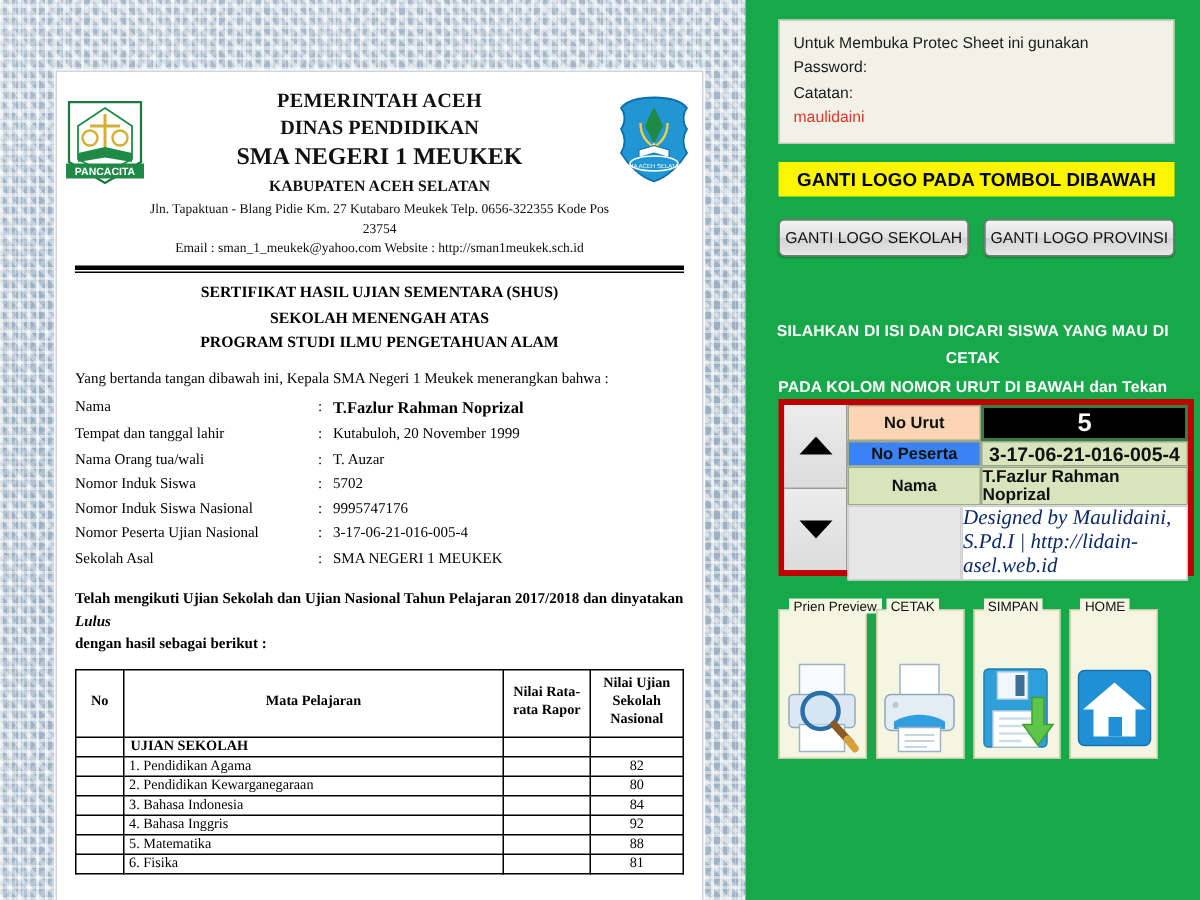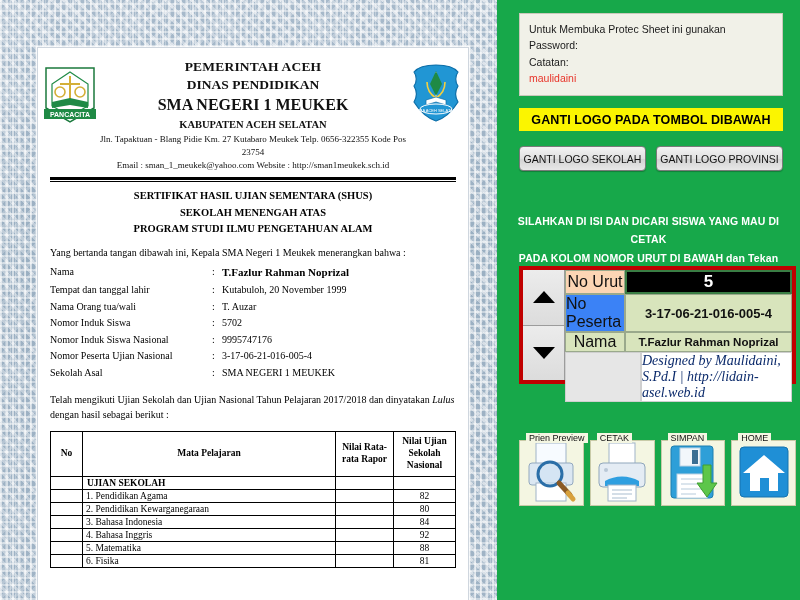--- a/index.html
+++ b/index.html
@@ -74,21 +74,21 @@
   
   table.student { border-collapse:collapse; font-family:"Liberation Serif", serif; font-size:10px; color:#000; }
   table.student td { padding:1px 0; vertical-align:top; line-height:1.45; }
   table.student td.lbl { width:162px; }
   table.student td.sep { width:10px; }
   table.student td.val { white-space:nowrap; }
   table.student td.val.strong { font-weight:bold; font-size:11px; }
 
   .para {
     font-family:"Liberation Serif", serif; font-size:10px; color:#000;
-    margin:11px 0 9px 0; line-height:1.5;
+    margin:11px 0 9px 0; line-height:1.5;font-weight:bold;
   }
   .para i { font-style:italic; }
 
   
   table.grades {
     width:100%; border-collapse:collapse;
     font-family:"Liberation Serif", serif; font-size:9.5px; color:#000;
   }
   table.grades th, table.grades td { border:1px solid #000; padding:1px 3px; }
   table.grades thead th { text-align:center; font-weight:bold; line-height:1.25; padding:4px 2px; }
@@ -146,22 +146,22 @@
     background:linear-gradient(180deg,#ececec,#dcdcdc); cursor:pointer;
   }
   .spin-btn + .spin-btn { border-top:1px solid #9c9c9c; }
   .tri-up { width:0;height:0;border-left:11px solid transparent;border-right:11px solid transparent;border-bottom:12px solid #000; }
   .tri-dn { width:0;height:0;border-left:11px solid transparent;border-right:11px solid transparent;border-top:12px solid #000; }
 
   .fields-col { flex:1; display:flex; flex-direction:column; }
   .frow { display:flex; flex:1; }
   .frow.credit { flex:0 0 16px; }
   .fkey {
-    width:60px; display:flex; align-items:center; justify-content:center;
-    font-size:16px; font-weight:normal; color:#111;
+    width:89px; display:flex; align-items:center; justify-content:center;
+    font-size:11px; font-weight:bold; color:#111;
     border:1px solid #9aa98c;
   }
   .fkey.k1 { background:#fcd5b4; }
   .fkey.k2 { background:#3b82f6; }
   .fkey.k3 { background:#d8e4bc; }
   .fval {
     flex:1; display:flex; align-items:center; justify-content:center;
     font-size:12px; font-weight:bold; color:#111;
     border:1px solid #9aa98c;
   }
@@ -170,21 +170,21 @@
   .fval.v3 { background:#d8e4bc; font-size:11.5px; }
   .credit-blank { width:76px; background:#e6e6e6; border:1px solid #cfcfcf; }
   .credit-text {
     flex:1; background:#ffffff; border:1px solid #cfcfcf;
     display:flex; align-items:center; justify-content:center;
     font-family:"Liberation Serif", serif;
     font-size:14px; font-style:italic; color:#0b2a6b;
   }
 
   
-  .btn-groups { position:absolute; left:519px; top:406px; width:277px; height:100px; display:flex; gap:6px;align-items:flex-end; }
+  .btn-groups { position:absolute; left:519px; top:406px; width:253px; height:100px; display:flex; gap:6px; }
   .grp {
     flex:1; position:relative;
     background:#f4f6e2; border:1px solid #c8cba8;
     display:flex; align-items:flex-end; justify-content:center;
     padding-bottom:2px;
   }
   .grp-title {
     position:absolute; top:-8px; left:6px;
     background:#f4f6e2; padding:0 3px;
     font-size:9px; color:#111; white-space:nowrap;

